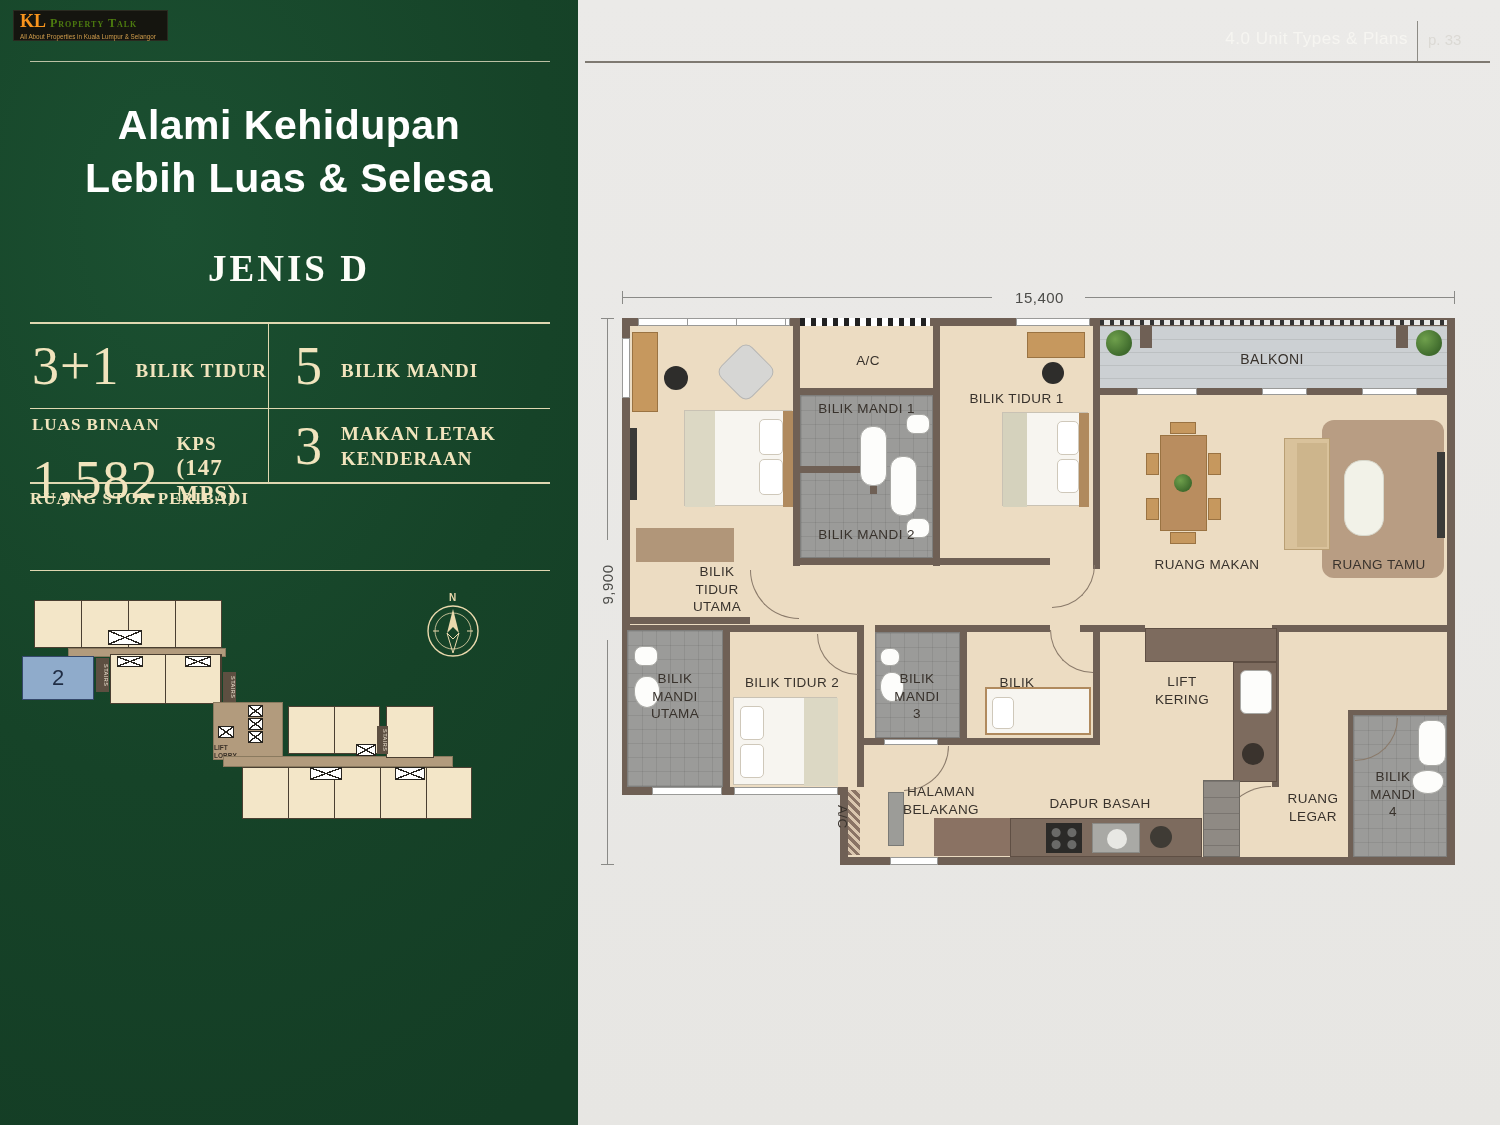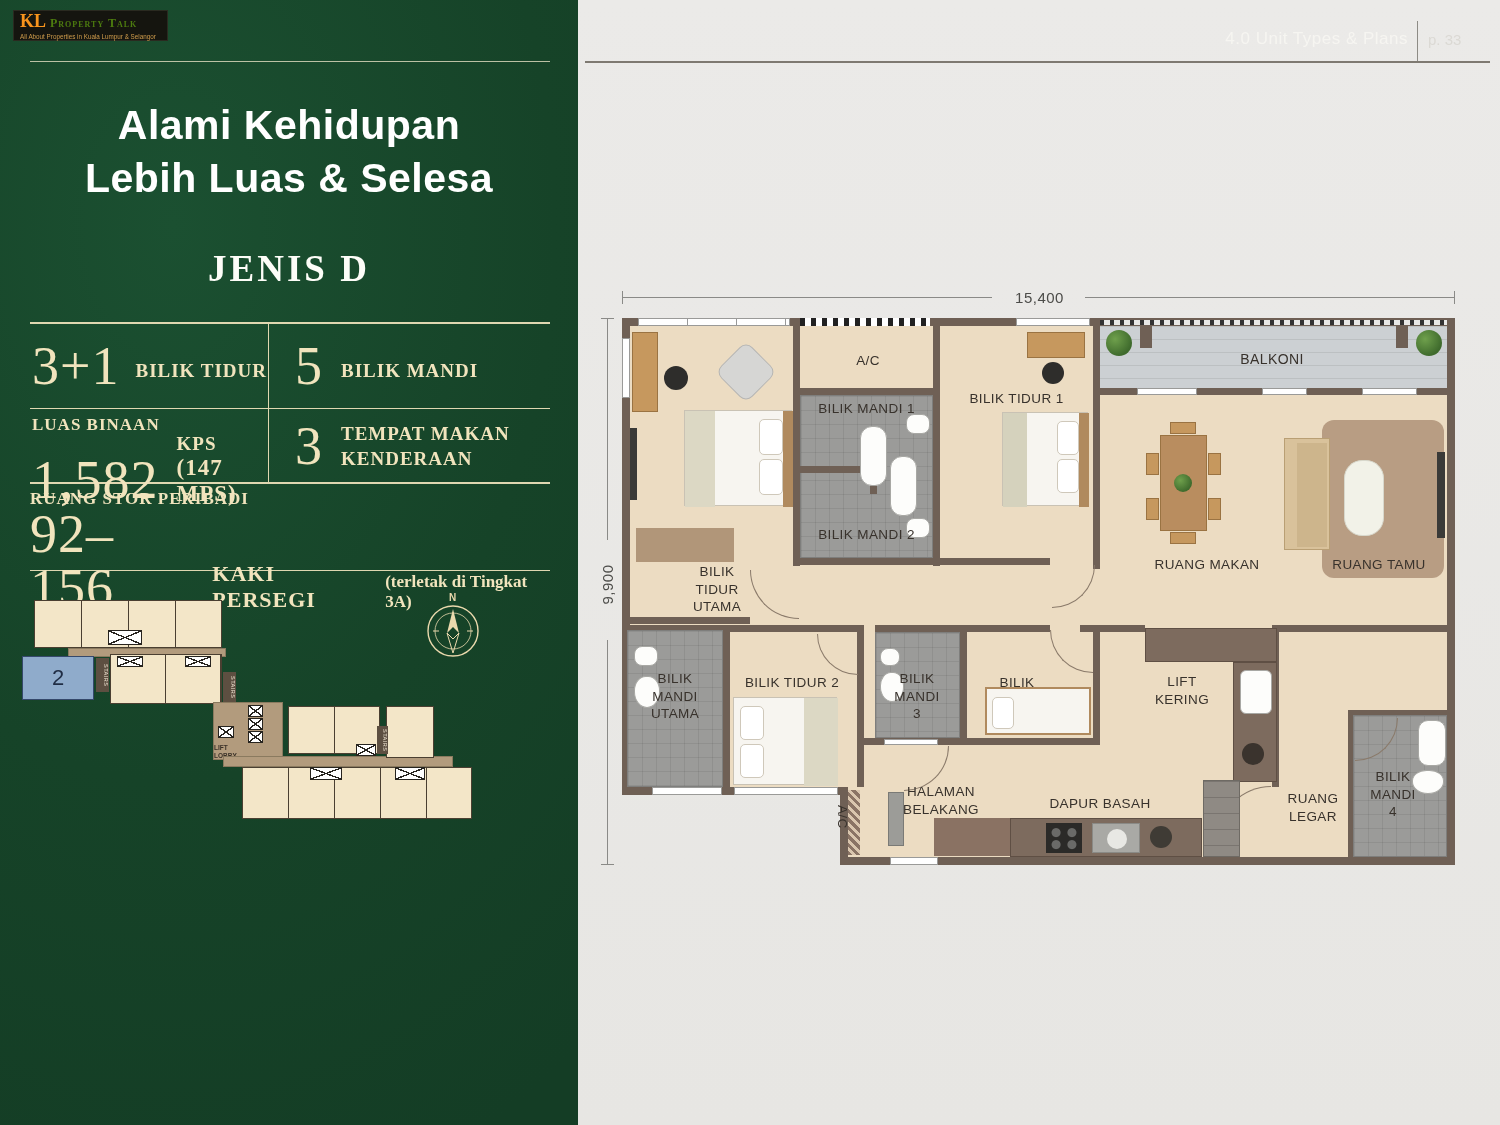--- a/index.html
+++ b/index.html
@@ -118,32 +118,27 @@
           <div style="display:flex;align-items:flex-end;margin-top:-2px;">
             <span class="bignum">1,582</span>
             <span style="margin-left:18px;">
               <div class="slabel">KPS</div>
               <div style="font-weight:bold;font-size:23px;letter-spacing:1px;">(147 MPS)</div>
             </span>
           </div>
         </div>
         <div class="scell right" style="flex:1;display:flex;align-items:center;">
           <span class="bignum">3</span>
-          <span class="slabel prelines" style="margin-left:18px;line-height:25px;">TEMPAT MAKAN
+          <span class="slabel prelines" style="margin-left:18px;line-height:25px;">MAKAN LETAK
 KENDERAAN</span>
         </div>
       </div>
       <div class="srule"></div>
       <div style="height:86px;padding-top:5px;box-sizing:border-box;">
         <div class="slabel-sm">RUANG STOR PERIBADI</div>
-        <div style="display:flex;align-items:flex-end;margin-top:-2px;">
-          <span class="bignum">92–156</span>
-          <span style="font-weight:bold;font-size:22px;letter-spacing:1px;margin-left:22px;margin-bottom:2px;">KAKI PERSEGI</span>
-          <span style="font-weight:bold;font-size:17px;margin-left:8px;margin-bottom:3px;">(terletak di Tingkat 3A)</span>
-        </div>
       </div>
       <div class="srule"></div>
     </div>
 
     <div id="siteplan" class="abs">
       <div class="unitblk" style="left:14px;top:2px;width:188px;height:48px;background-image:repeating-linear-gradient(90deg,transparent 0 46px,#4a3f31 46px 47px);"></div>
       <div class="xbox" style="left:88px;top:32px;width:34px;height:15px;"></div>
       <div class="corr" style="left:48px;top:50px;width:158px;height:9px;"></div>
       <div class="blueunit" style="left:2px;top:58px;width:72px;height:44px;">
         <span>2</span>

